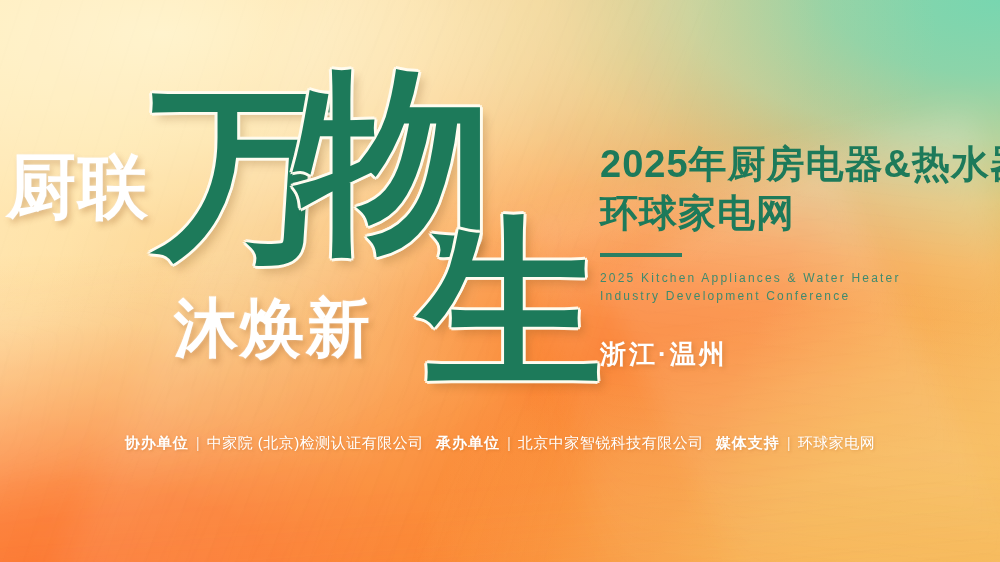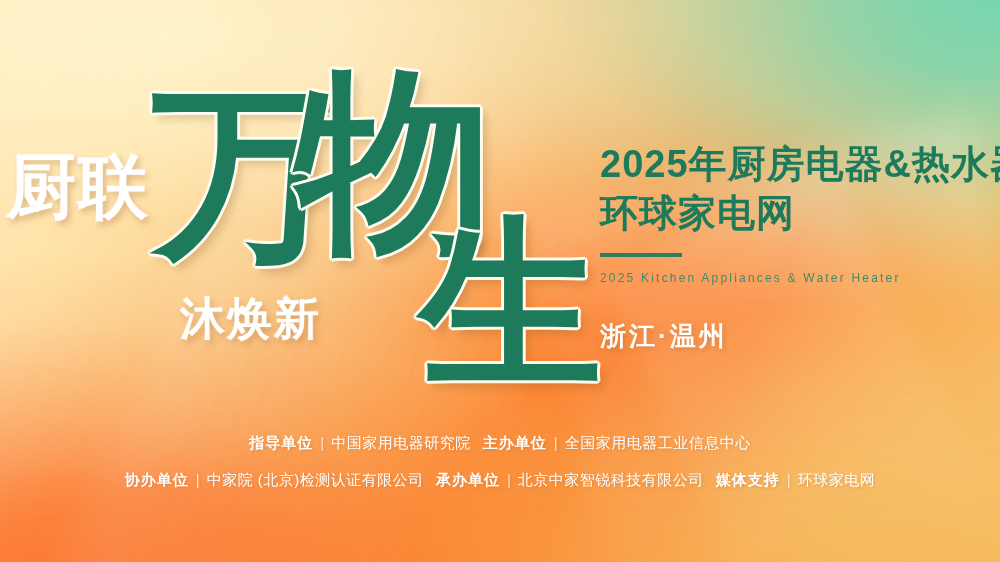--- a/index.html
+++ b/index.html
@@ -141,21 +141,21 @@
     position:absolute;
     color:#ffffff;
     font-weight:700;
     line-height:1;
     letter-spacing:2px;
     text-shadow:
       3px 4px 6px rgba(150,80,20,0.30),
       0 0 2px rgba(255,255,255,0.6);
   }
   .ch-chulian{left:6px;top:152px;font-size:70px;}
-  .ch-muhuanxin{left:180px;top:296px;font-size:45px;}
+  .ch-muhuanxin{left:174px;top:296px;font-size:64px;}
 
   
   #title-block{
     position:absolute;left:600px;top:140px;width:400px;
   }
   .title-cn{
     color:#1d7a5a;
     font-size:38px;
     font-weight:700;
     line-height:1.28;
@@ -230,21 +230,21 @@
     <span class="cn-serif big-green ch-wu">物</span>
     <span class="cn-serif big-green ch-sheng">生</span>
     <span class="white-bold ch-muhuanxin">沐焕新</span>
   </div>
 
   <div id="title-block">
     <div class="title-cn">2025年厨房电器&amp;热水器</div>
     <div class="title-cn">环球家电网</div>
     <div class="title-rule"></div>
     <div class="title-en">2025 Kitchen Appliances &amp; Water Heater</div>
+    <div class="title-en">Industry Development Conference</div>
     <div class="title-loc">浙江·温州</div>
   </div>
 
   <div id="credits">
-    <div class="credit-row"><span class="credit-item"><span class="credit-label">指导单位</span><span class="credit-sep">|</span><span class="credit-value">中国家用电器研究院</span></span><span class="credit-item"><span class="credit-label">主办单位</span><span class="credit-sep">|</span><span class="credit-value">全国家用电器工业信息中心</span></span></div>
     <div class="credit-row"><span class="credit-item"><span class="credit-label">协办单位</span><span class="credit-sep">|</span><span class="credit-value">中家院 (北京)检测认证有限公司</span></span><span class="credit-item"><span class="credit-label">承办单位</span><span class="credit-sep">|</span><span class="credit-value">北京中家智锐科技有限公司</span></span><span class="credit-item"><span class="credit-label">媒体支持</span><span class="credit-sep">|</span><span class="credit-value">环球家电网</span></span></div>
   </div>
 
 </div>
 
 </body></html>

